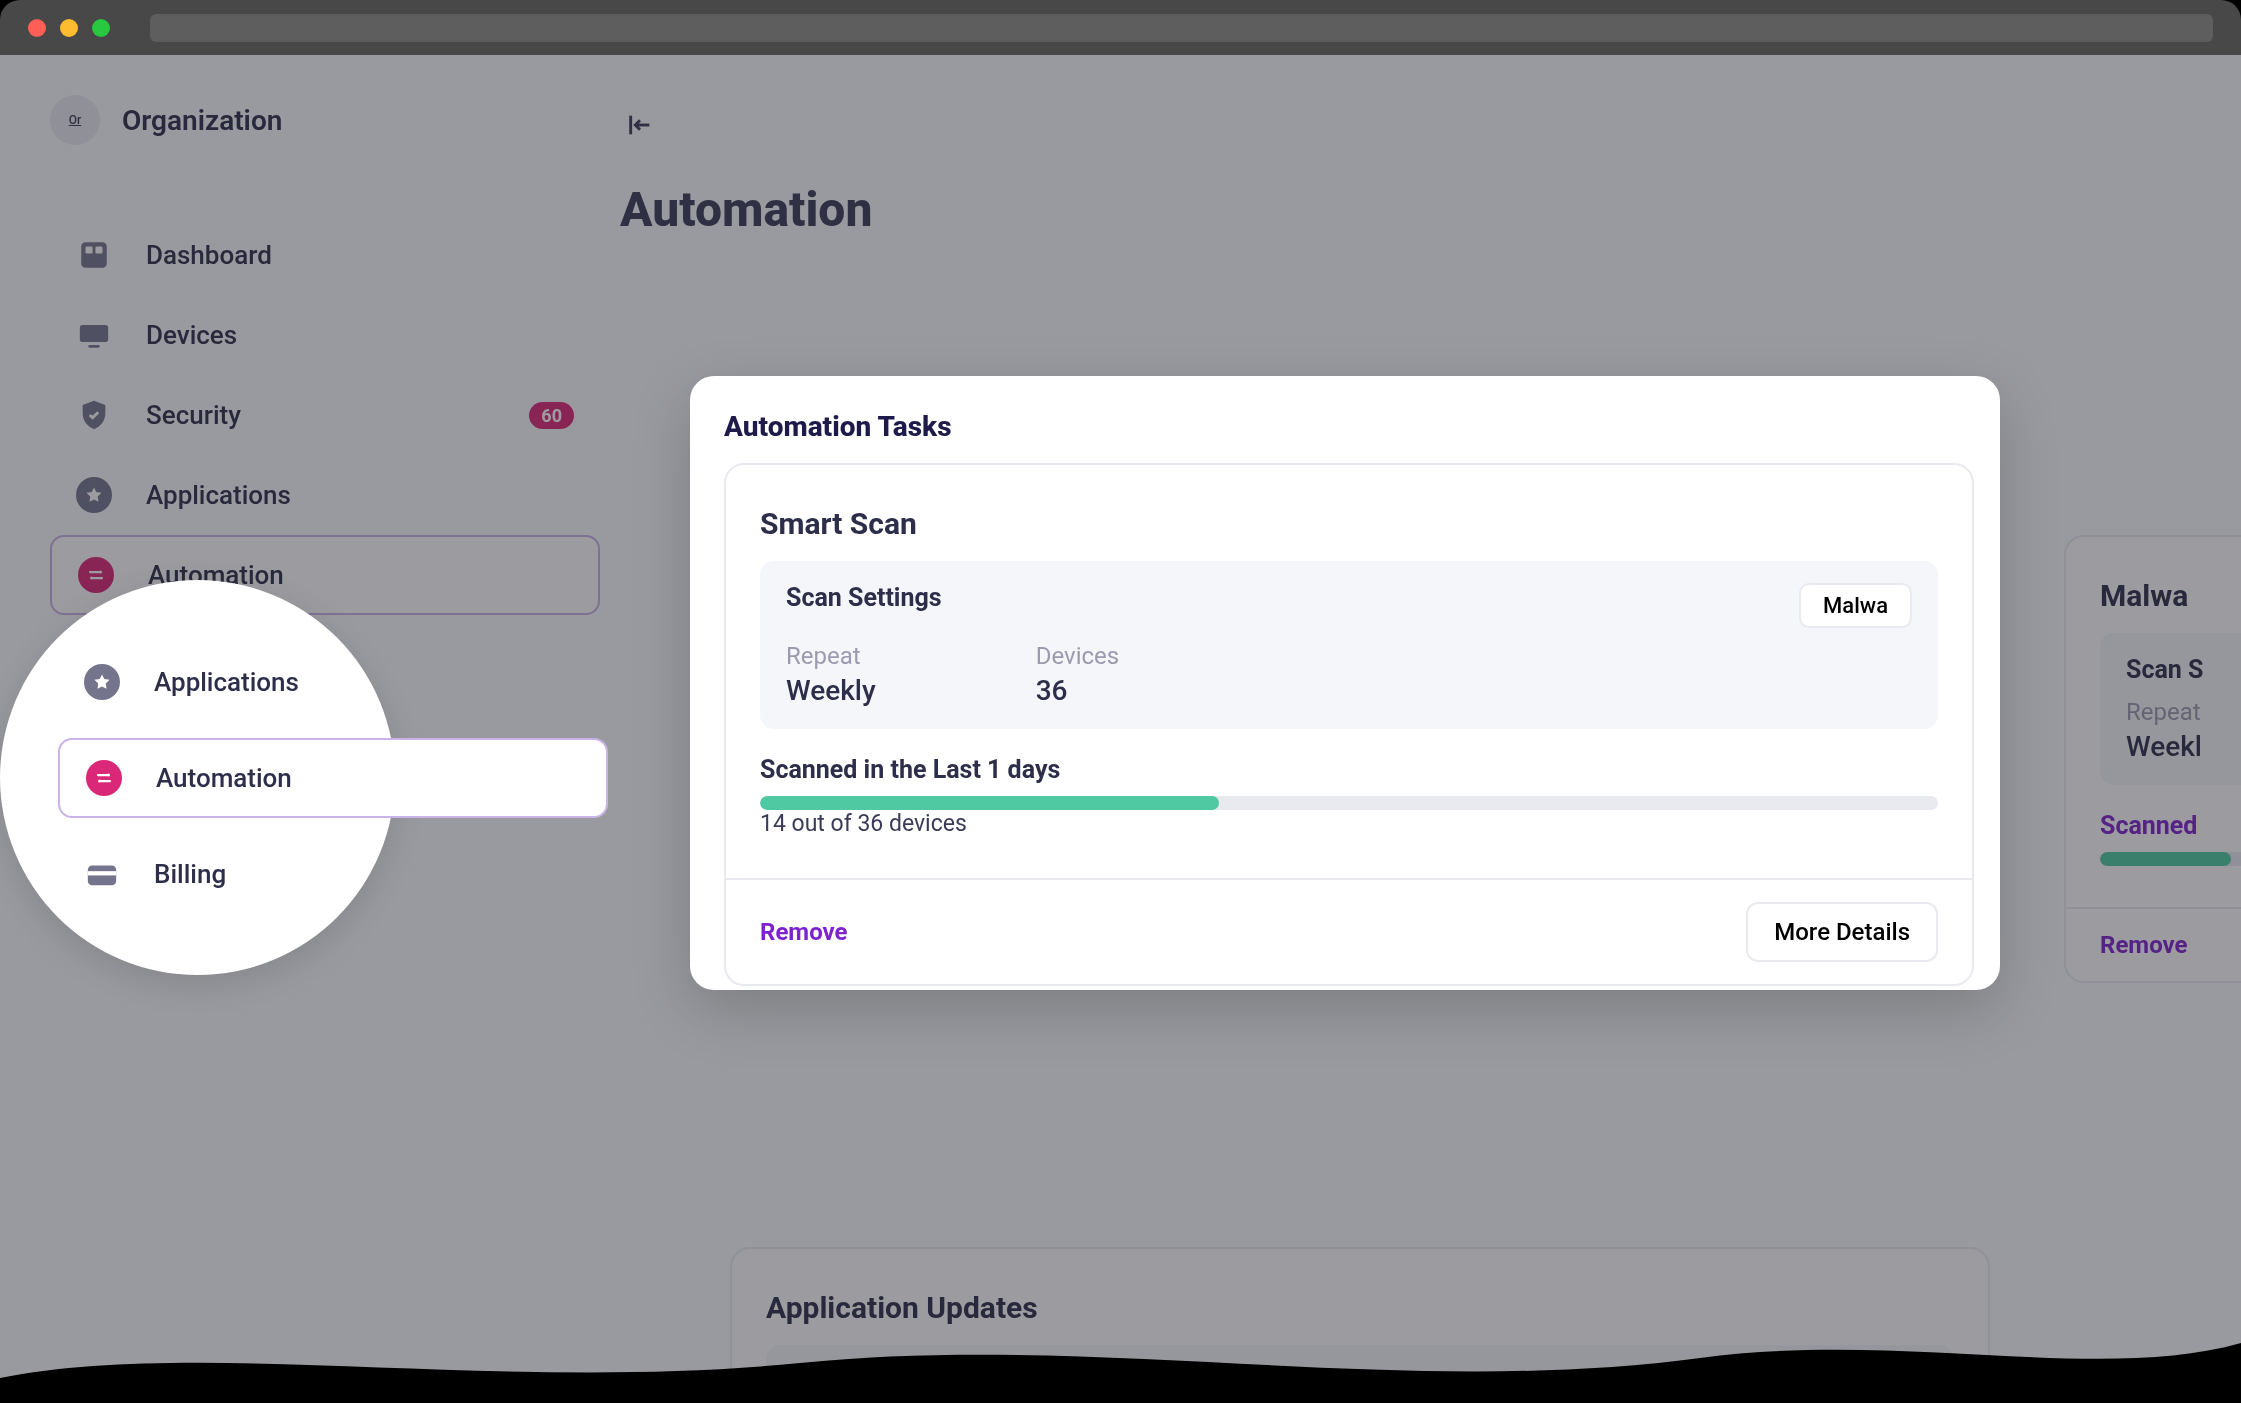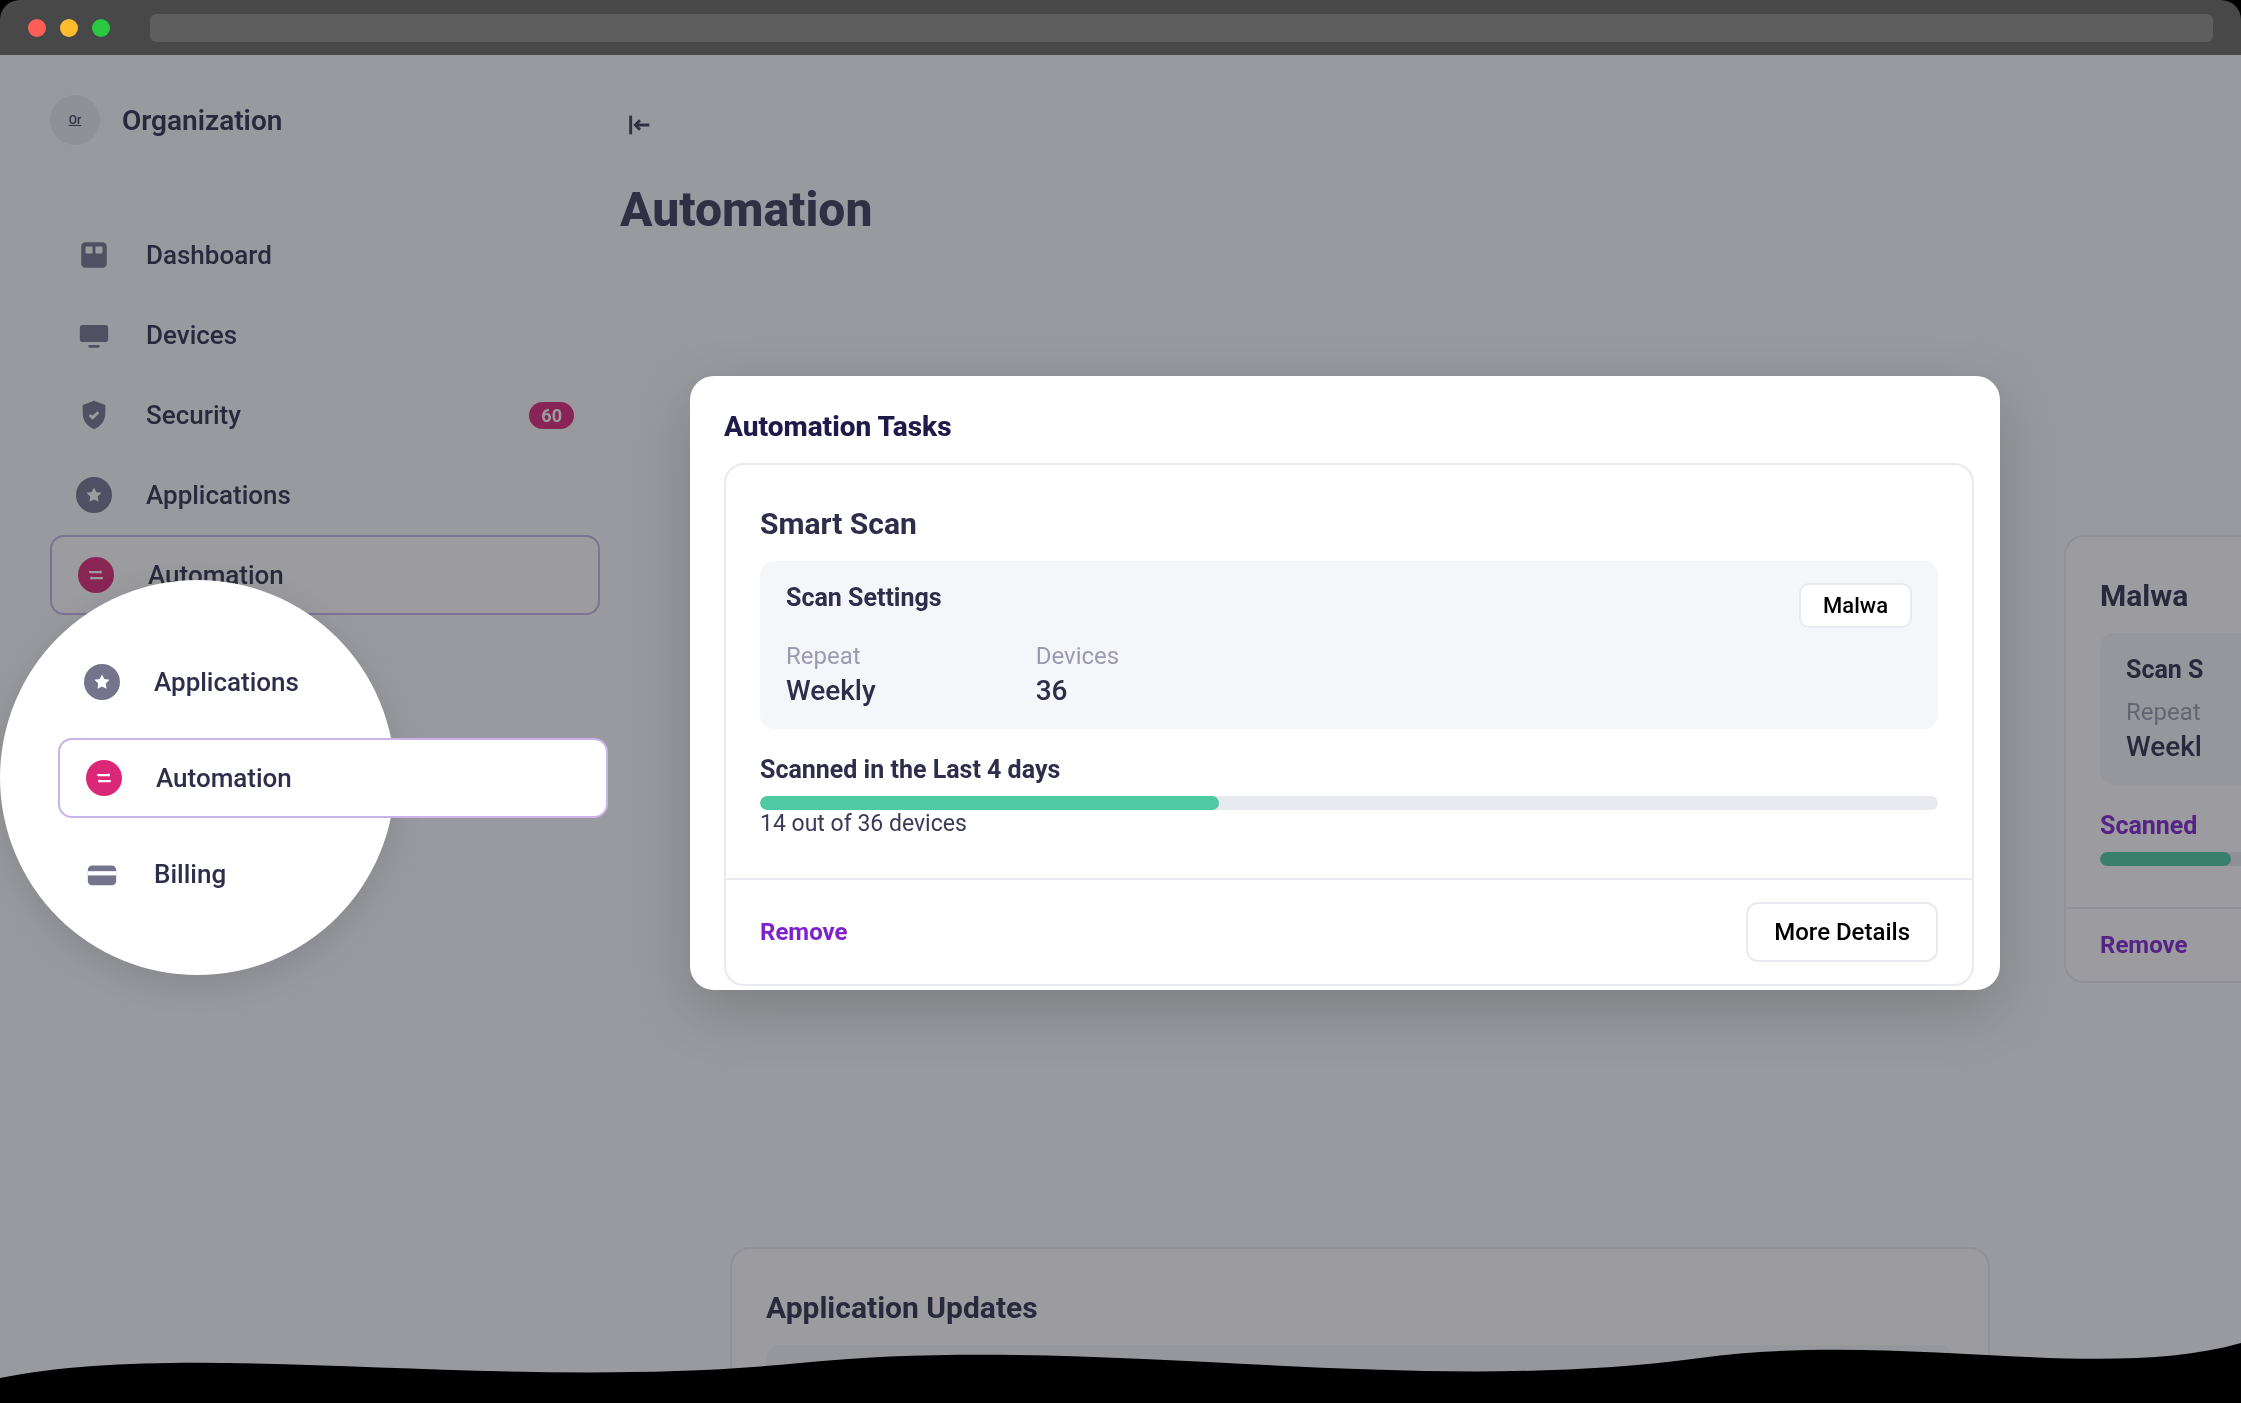--- a/index.html
+++ b/index.html
@@ -319,21 +319,21 @@
             <div class="kv">
               <div class="k">Repeat</div>
               <div class="v">Weekly</div>
             </div>
             <div class="kv">
               <div class="k">Devices</div>
               <div class="v">36</div>
             </div>
           </div>
         </div>
-        <div class="scanned-title">Scanned in the Last 4 days</div>
+        <div class="scanned-title">Scanned in the Last 1 days</div>
         <div class="progress-track">
           <div class="progress-fill" style="width:39%"></div>
         </div>
         <div class="progress-caption">14 out of 36 devices</div>
       </div>
       <div class="card-footer">
         <span class="link-remove">Remove</span>
         <button class="btn-outline">More Details</button>
       </div>
     </div>

